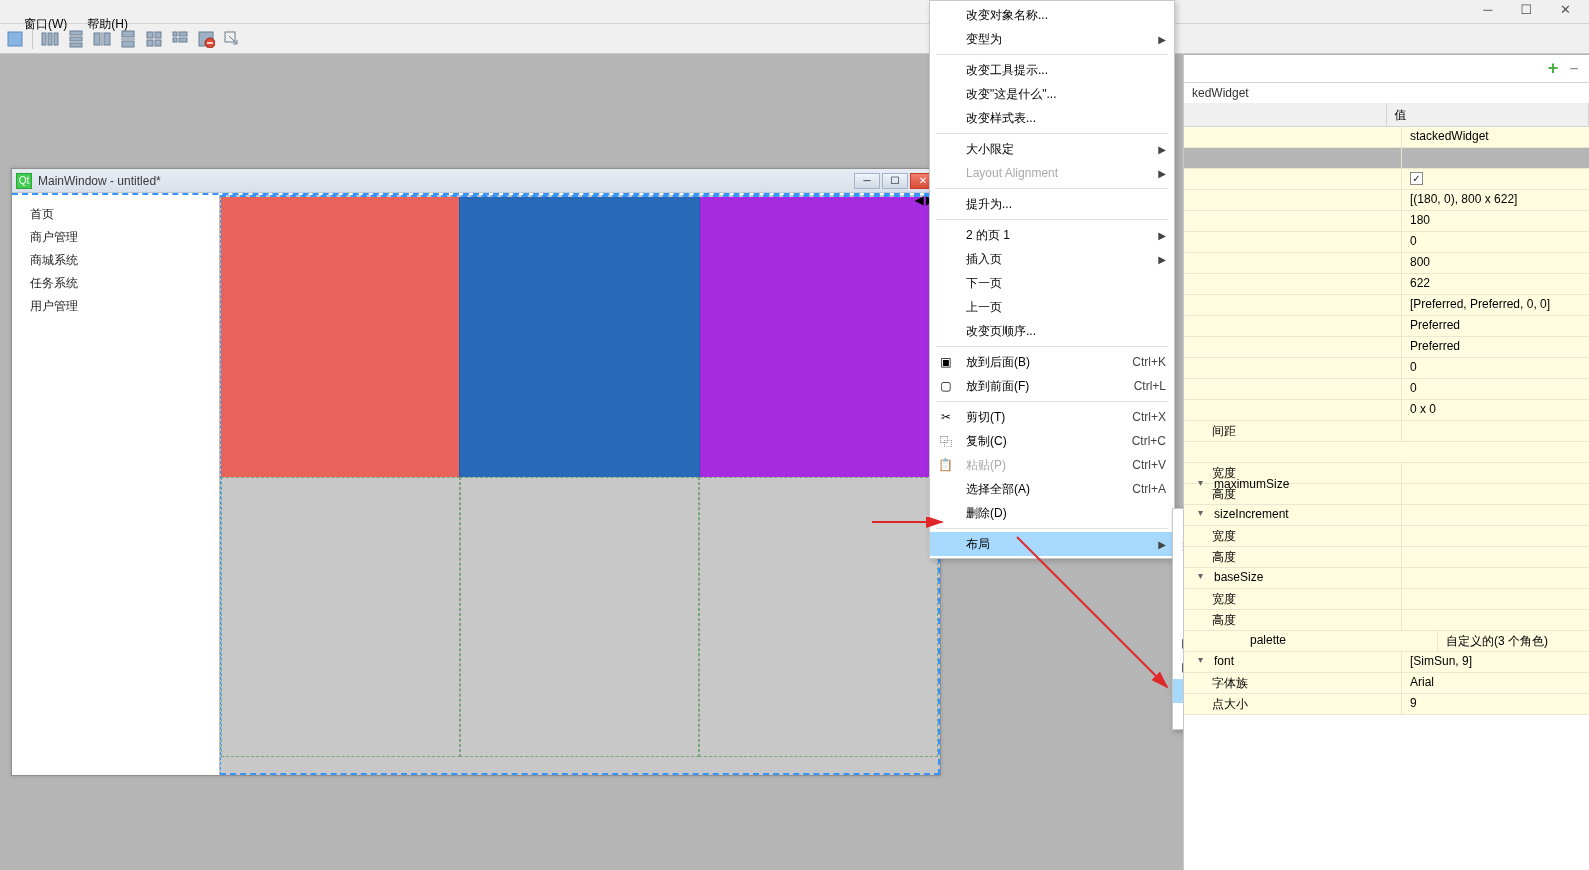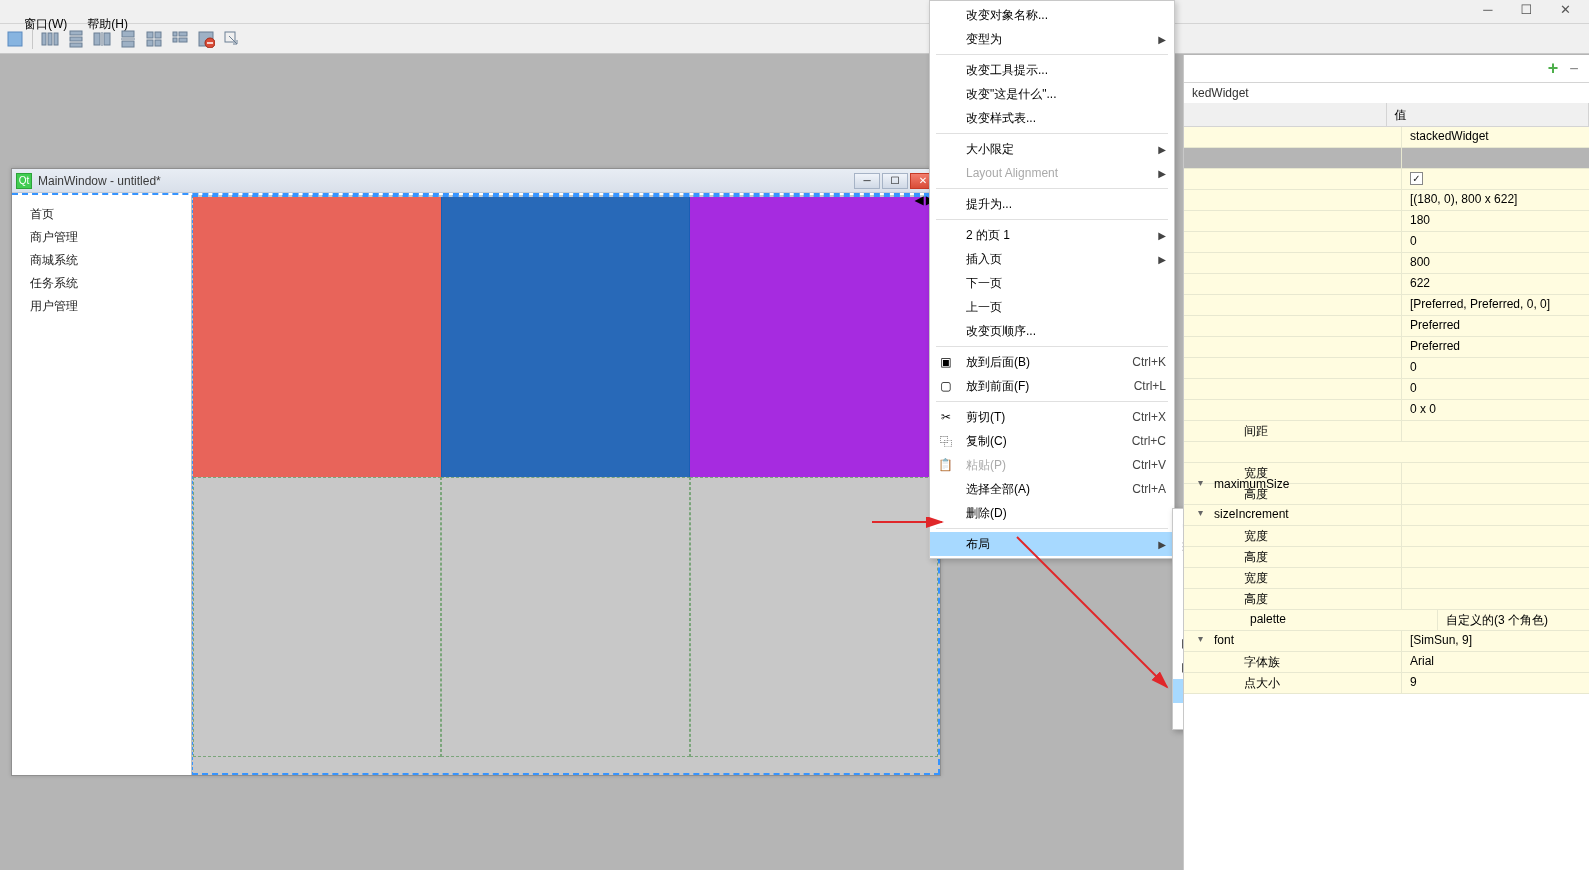--- a/index.html
+++ b/index.html
@@ -18,21 +18,21 @@
 .mainwindow-frame { position: absolute; left: 11px; top: 113px; width: 930px; background: #fff; border: 1px solid #8f8f8f; box-shadow: 0 0 4px rgba(0,0,0,0.15); }
 .titlebar { height: 24px; background: linear-gradient(#e8edf4,#d9e0ea); display: flex; align-items: center; padding: 0 4px; border-bottom: 1px solid #c0c8d4; }
 .qt-icon { width: 16px; height: 16px; background: #41cd52; margin-right: 6px; border: 1px solid #2da33a; display:flex;align-items:center;justify-content:center;color:#fff;font-weight:normal;font-size:10px; }
 .titlebar-text { flex: 1; color: #3a3a3a; }
 .win-btns { display: flex; gap: 2px; }
 .win-btn { width: 26px; height: 16px; font-size: 10px; display: flex; align-items: center; justify-content: center; cursor: pointer; }
 .min-btn,.max-btn { background: linear-gradient(#f0f4fa,#d0d9e6); border: 1px solid #a6b3c6; }
 .close-btn { background: linear-gradient(#f37e6e,#d94c38); border: 1px solid #c63a27; color: #fff; }
 
 .form-body { display: flex; height: 582px; border-top: 2px dashed #3694ff; position: relative; }
-.side-list { width: 180px; background: #fff; border-right: 1px solid #c0c0c0; padding: 8px 0 0 18px; }
+.side-list { width: 208px; background: #fff; border-right: 1px solid #c0c0c0; padding: 8px 0 0 18px; }
 .side-list-item { padding: 3px 0; color: #222; }
 .grid-area { flex: 1; position: relative; background: #c8c8c8; border:2px dashed #3694ff; border-left:1px dashed #3694ff;}
 .top-row { display: flex; height: 280px; }
 .color-box { flex: 1; margin: 0; }
 .red-box { background: #e8645a; border-right:1px solid #1a5fb4; }
 .blue-box { background: #2869b8; border-right:1px solid #1a5fb4;}
 .purple-box { background: #a62be0; }
 .bottom-row { display:flex; height:280px; }
 .empty-cell { flex:1; border:1px dashed #7aa57a; background:#c8c8c8; }
 .page-arrows { position:absolute; top:-4px; right:2px; display:flex; gap:-2px; font-size:9px; }
@@ -60,21 +60,21 @@
 .prop-top { height: 28px; border-bottom: 1px solid #d4d4d4; display:flex; align-items:center; justify-content:flex-end; padding-right:6px;}
 .add-btn { width:20px; height:20px; color:#4daf4a; font-size:18px; font-weight:bold; display:flex;align-items:center;justify-content:center;cursor:pointer; }
 .minus-btn { width:18px; height:18px; color:#888; font-size:16px; display:flex;align-items:center;justify-content:center;cursor:pointer; margin-left:2px;}
 .obj-name { padding: 3px 8px; color: #333; }
 .prop-header { height: 24px; background: #f0f0f0; border-bottom: 1px solid #d4d4d4; display: flex; }
 .prop-header-cell { flex: 1; padding: 4px 8px; border-right: 1px solid #d4d4d4; }
 .prop-row { height: 21px; display: flex; border-bottom: 1px solid #e8e8d0; }
 .prop-row.yellow { background: #fffce0; }
 .prop-row.grey { background: #b5b5b5; }
 .prop-name { width: 218px; padding: 2px 8px 2px 30px; border-right: 1px solid #e8e8d0; }
-.prop-name.indent2 { padding-left: 60px; }
+.prop-name.indent2 { padding-left: 28px; }
 .prop-name.expand::before { content: "▾"; position: absolute; margin-left: -16px; color: #666; font-size: 10px; }
 .prop-value { flex: 1; padding: 2px 8px; }
 .checkbox { width: 13px; height: 13px; border: 1px solid #888; display: inline-flex; align-items: center; justify-content: center; background: #fff; }
 .checkbox.checked::after { content: "✓"; font-size: 10px; color: #222; }
 
 .arrow-line { position: absolute; left: 867px; top: 517px; width: 320px; height: 180px; pointer-events: none; z-index: 50; }
 
 .window-ctrls { position: absolute; right: 0; top: 0; display: flex; gap: 28px; padding: 2px 18px 2px 0; }
 .window-ctrls span { cursor: pointer; color: #555; font-size: 13px; }
 </style>
@@ -434,20 +434,24 @@
       </div>
       <div class="prop-row yellow">
         <div class="prop-name indent2" style="position: relative;">宽度</div>
         <div class="prop-value"></div>
       </div>
       <div class="prop-row yellow">
         <div class="prop-name indent2" style="position: relative;">高度</div>
         <div class="prop-value"></div>
       </div>
       <div class="prop-row yellow">
+        <div class="prop-name  expand" style="position: relative;">baseSize</div>
+        <div class="prop-value"></div>
+      </div>
+      <div class="prop-row yellow">
         <div class="prop-name indent2" style="position: relative;">宽度</div>
         <div class="prop-value"></div>
       </div>
       <div class="prop-row yellow">
         <div class="prop-name indent2" style="position: relative;">高度</div>
         <div class="prop-value"></div>
       </div>
       <div class="prop-row yellow">
         <div class="prop-name " style="position: relative; margin-left: 36px;">palette</div>
         <div class="prop-value">自定义的(3 个角色)</div>

